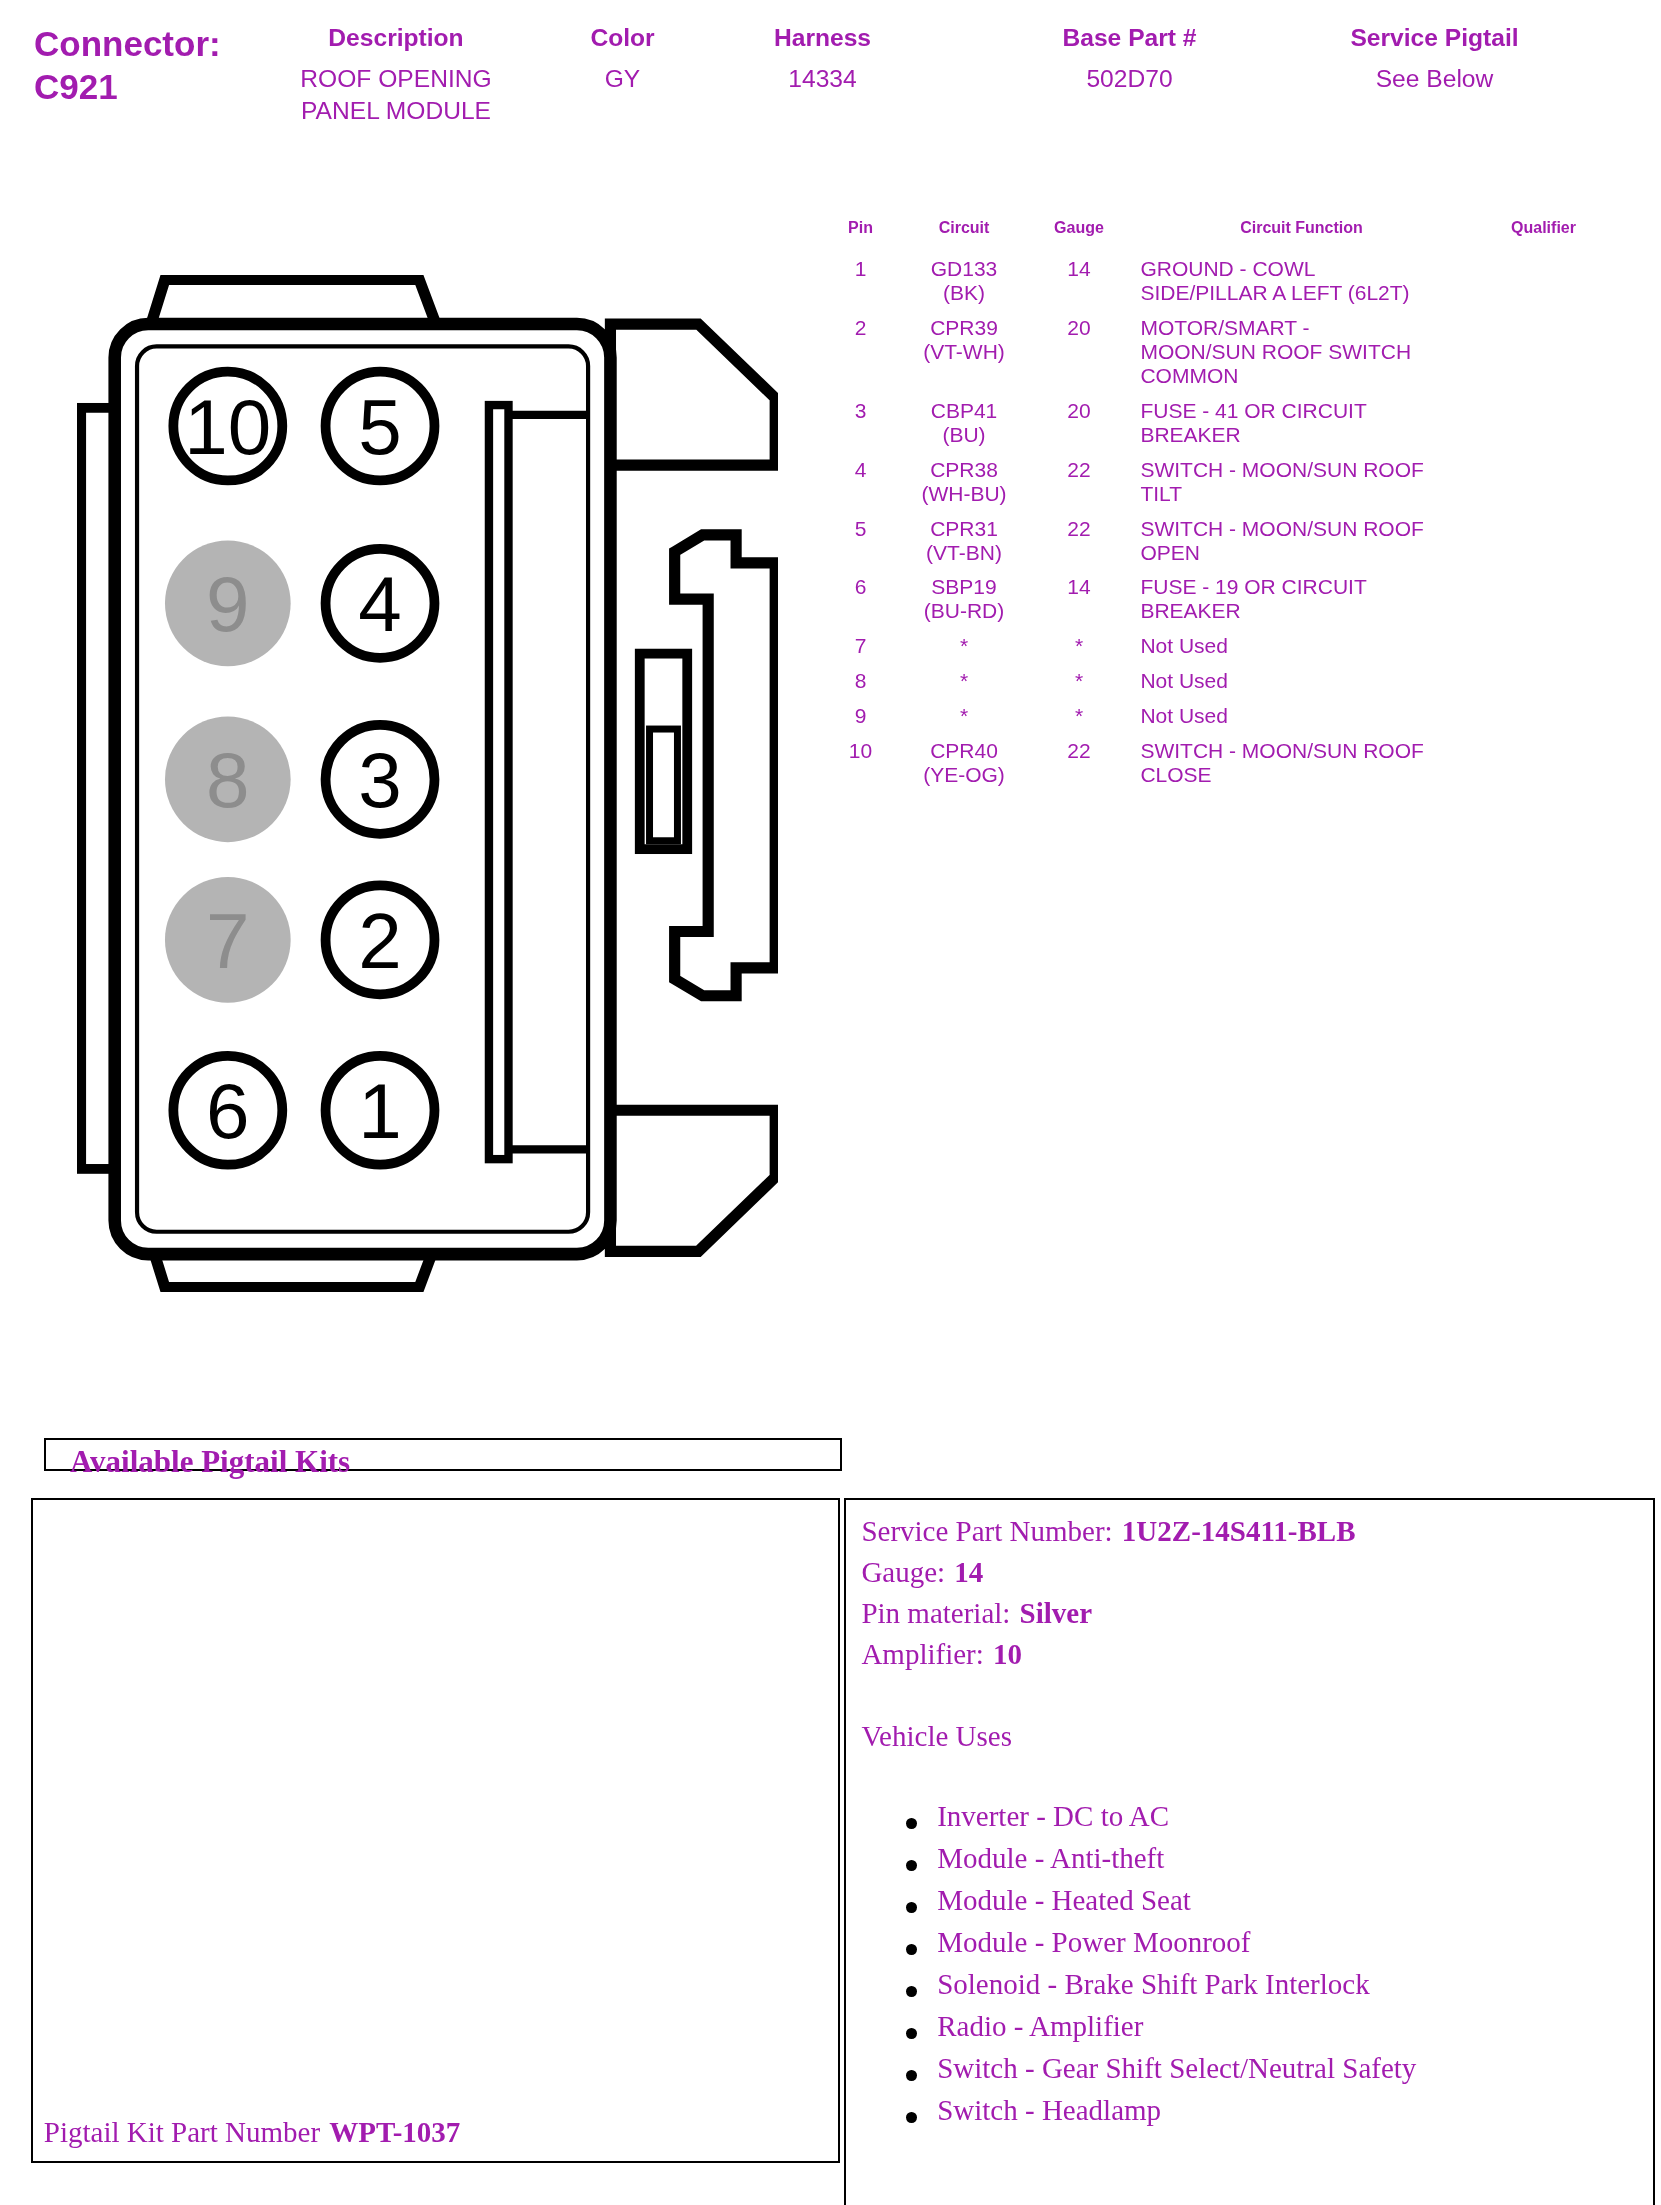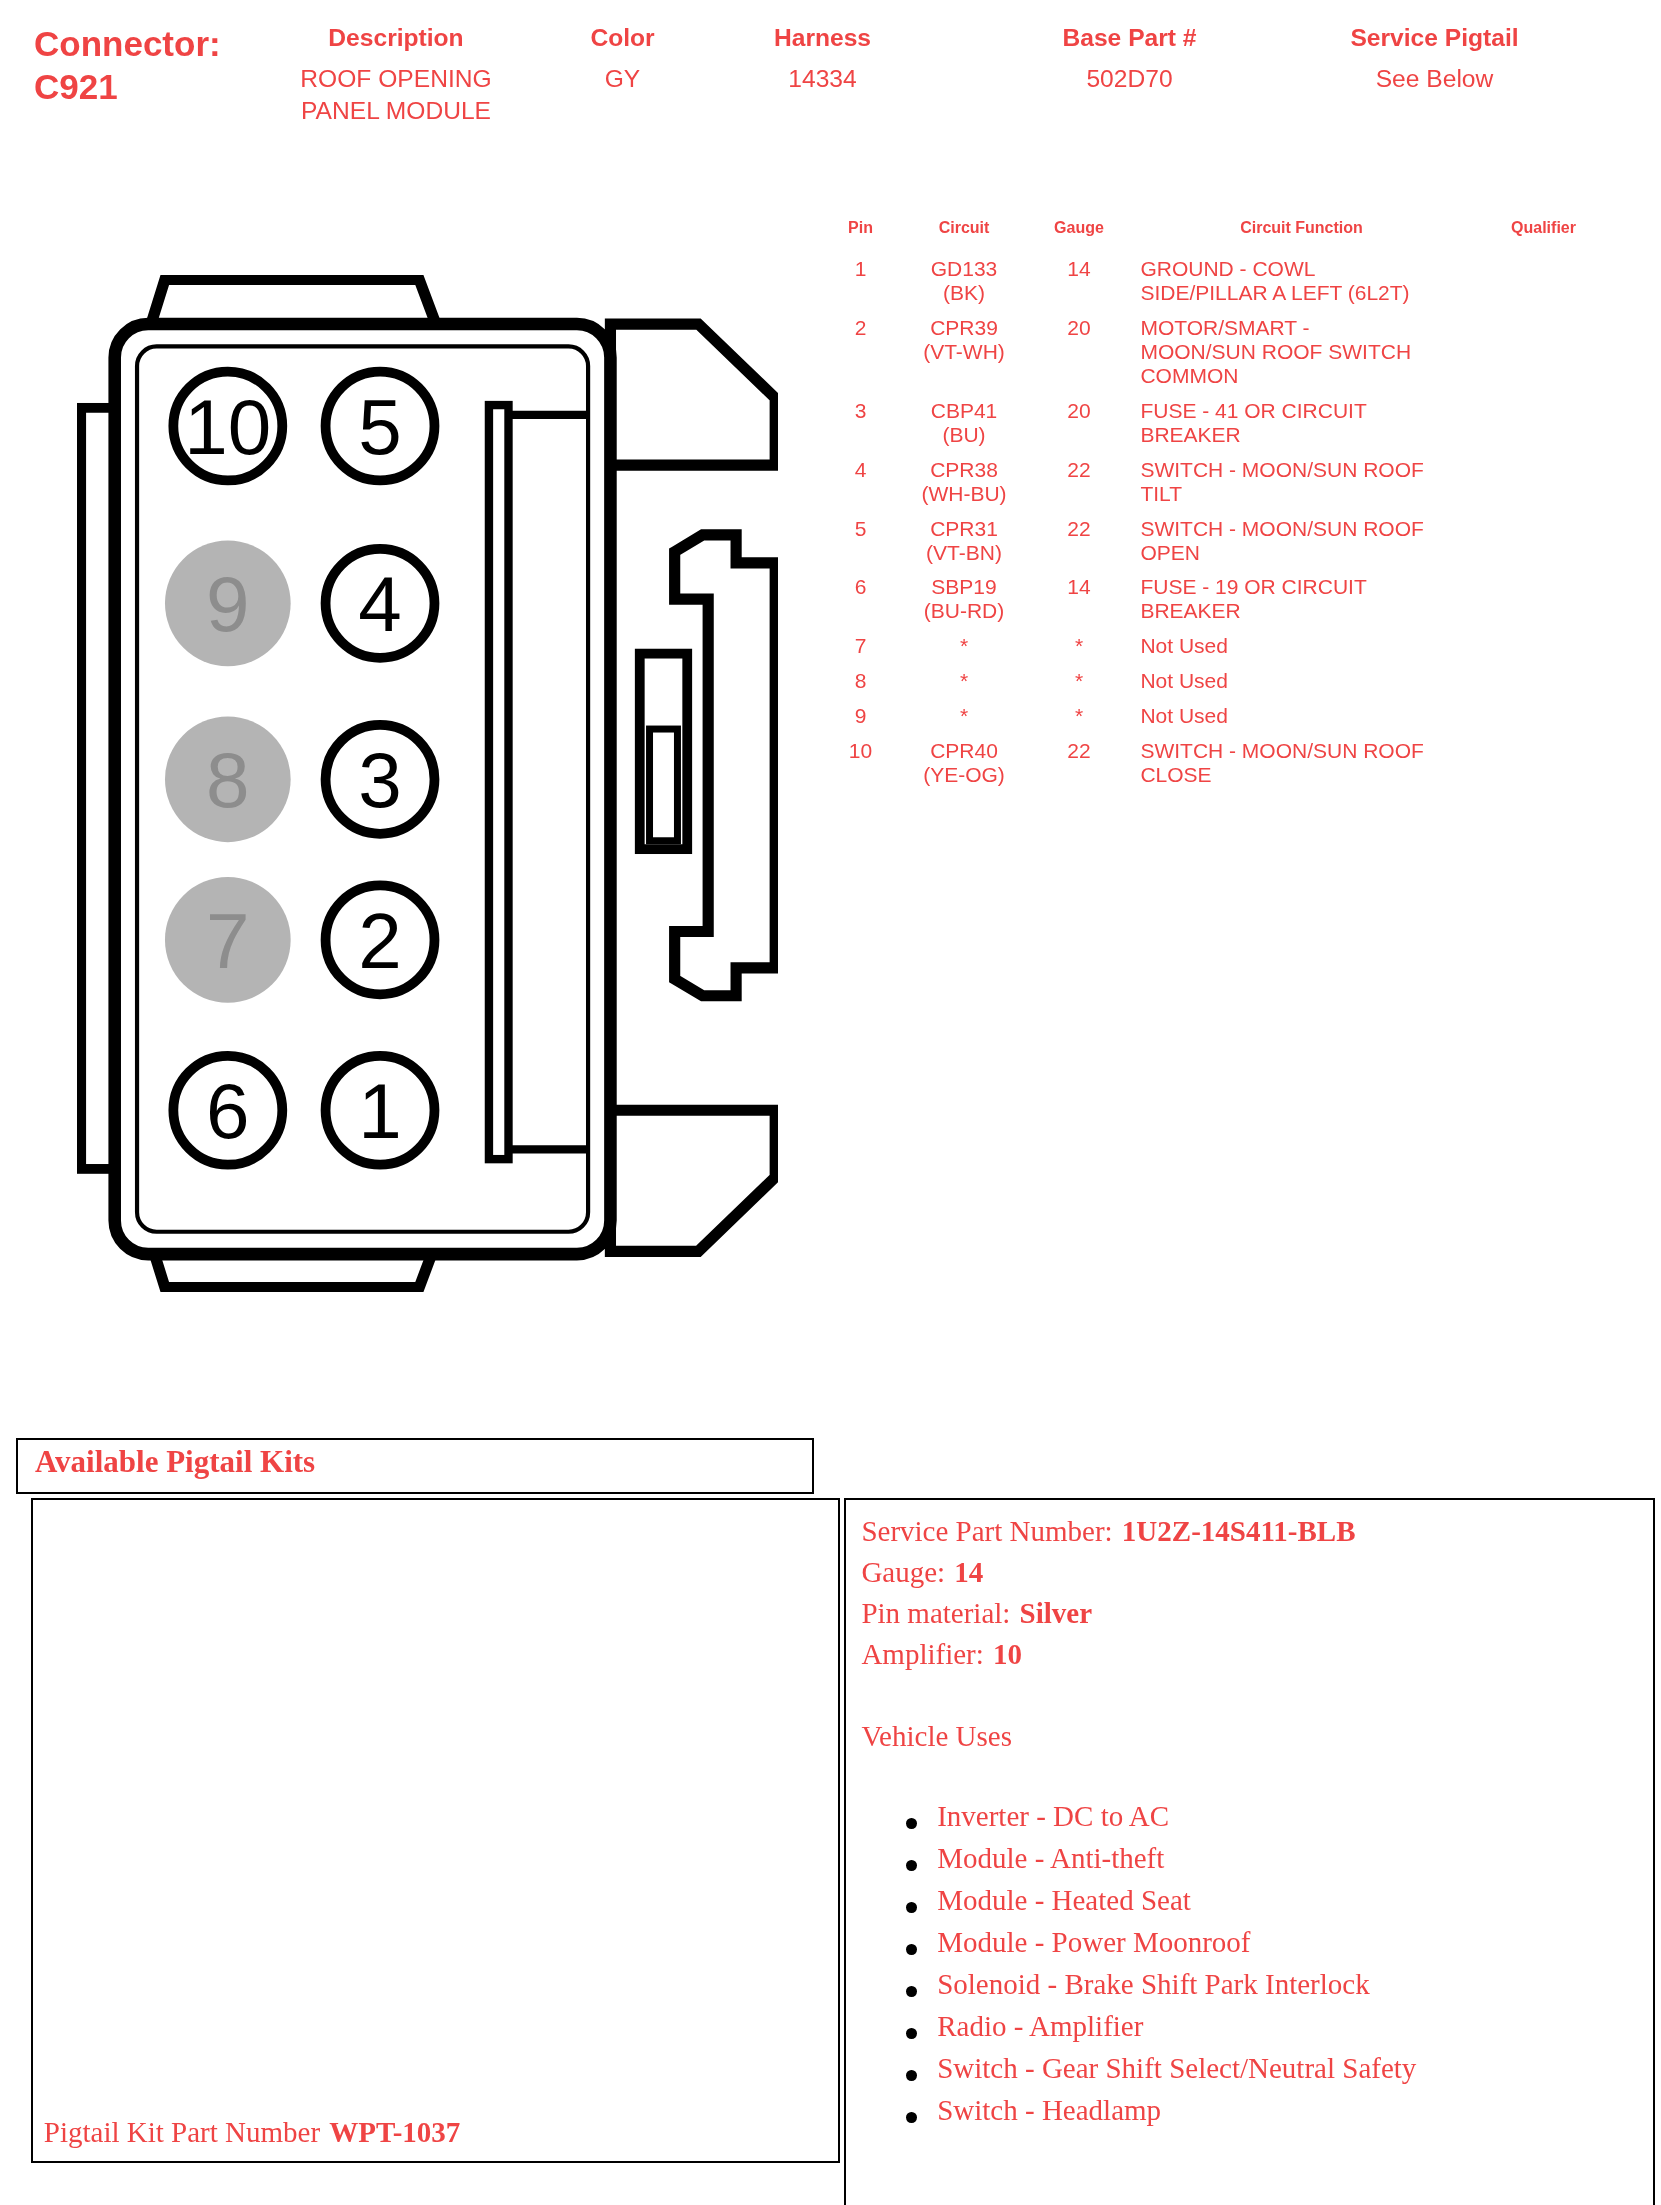--- a/index.html
+++ b/index.html
@@ -1,18 +1,18 @@
 <!DOCTYPE html>
 <html style="font-size:12.3px"><head>
 <meta charset="utf-8">
 <style>
   html,body { margin:0; padding:0; background:#fff; }
   .page {
     position:relative; width:1661px; height:2205px; background:#ffffff;
-    font-family:"Liberation Sans", sans-serif; color:#ef4444; overflow:hidden;
+    font-family:"Liberation Sans", sans-serif; color:#a21caf; overflow:hidden;
   }
   .prewrap { white-space:pre-line; }
 
   
   .hdr-connector { position:absolute; left:34px; top:21.5px; font-size:35px; font-weight:bold; line-height:43px; }
   .hcol { position:absolute; top:23px; text-align:center; }
   .hlabel { font-size:24.6px; font-weight:bold; line-height:29px; }
   .hvalue { font-size:24.6px; line-height:32px; margin-top:10.8px; }
   .col-desc    { left:254px;  width:284px; }
   .col-color   { left:565px;  width:115px; }
@@ -29,24 +29,24 @@
   .c-func { text-align:left; padding-left:15.4px; }
 
   
   .connector-svg { position:absolute; left:77px; top:275px; width:701px; height:1017px; }
   .shape { fill:#ffffff; stroke:#000000; stroke-linejoin:miter; }
   .pin-open   { fill:#ffffff; stroke:#000000; stroke-width:7; }
   .pin-filled { fill:#b4b4b4; stroke:none; }
   .pin-num { font-family:"Liberation Sans", sans-serif; font-size:56px; text-anchor:middle; fill:#000; }
   .pin-num-filled { fill:#8d8d8d; }
   .box-title {
-    position:absolute; left:16px; top:1438px; width:798px; height:56px;
+    position:absolute; left:44px; top:1438px; width:798px; height:33px;
     border:2.3px solid #000; box-sizing:border-box;
     font-family:"Liberation Serif", serif; font-size:31px; font-weight:bold;
-    line-height:43px; padding-left:17px;
+    line-height:43px; padding-left:24px;
   }
   .box-left {
     position:absolute; left:31px; top:1498px; width:809px; height:665px;
     border:2.3px solid #000; box-sizing:border-box;
   }
   .kit-line { position:absolute; left:10.8px; bottom:12.3px; font-family:"Liberation Serif", serif; font-size:29px; }
   .b { font-weight:bold; margin-left:9.2px; }
   .box-right {
     position:absolute; left:844px; top:1498px; width:811px; height:718px;
     border:2.3px solid #000; box-sizing:border-box;

